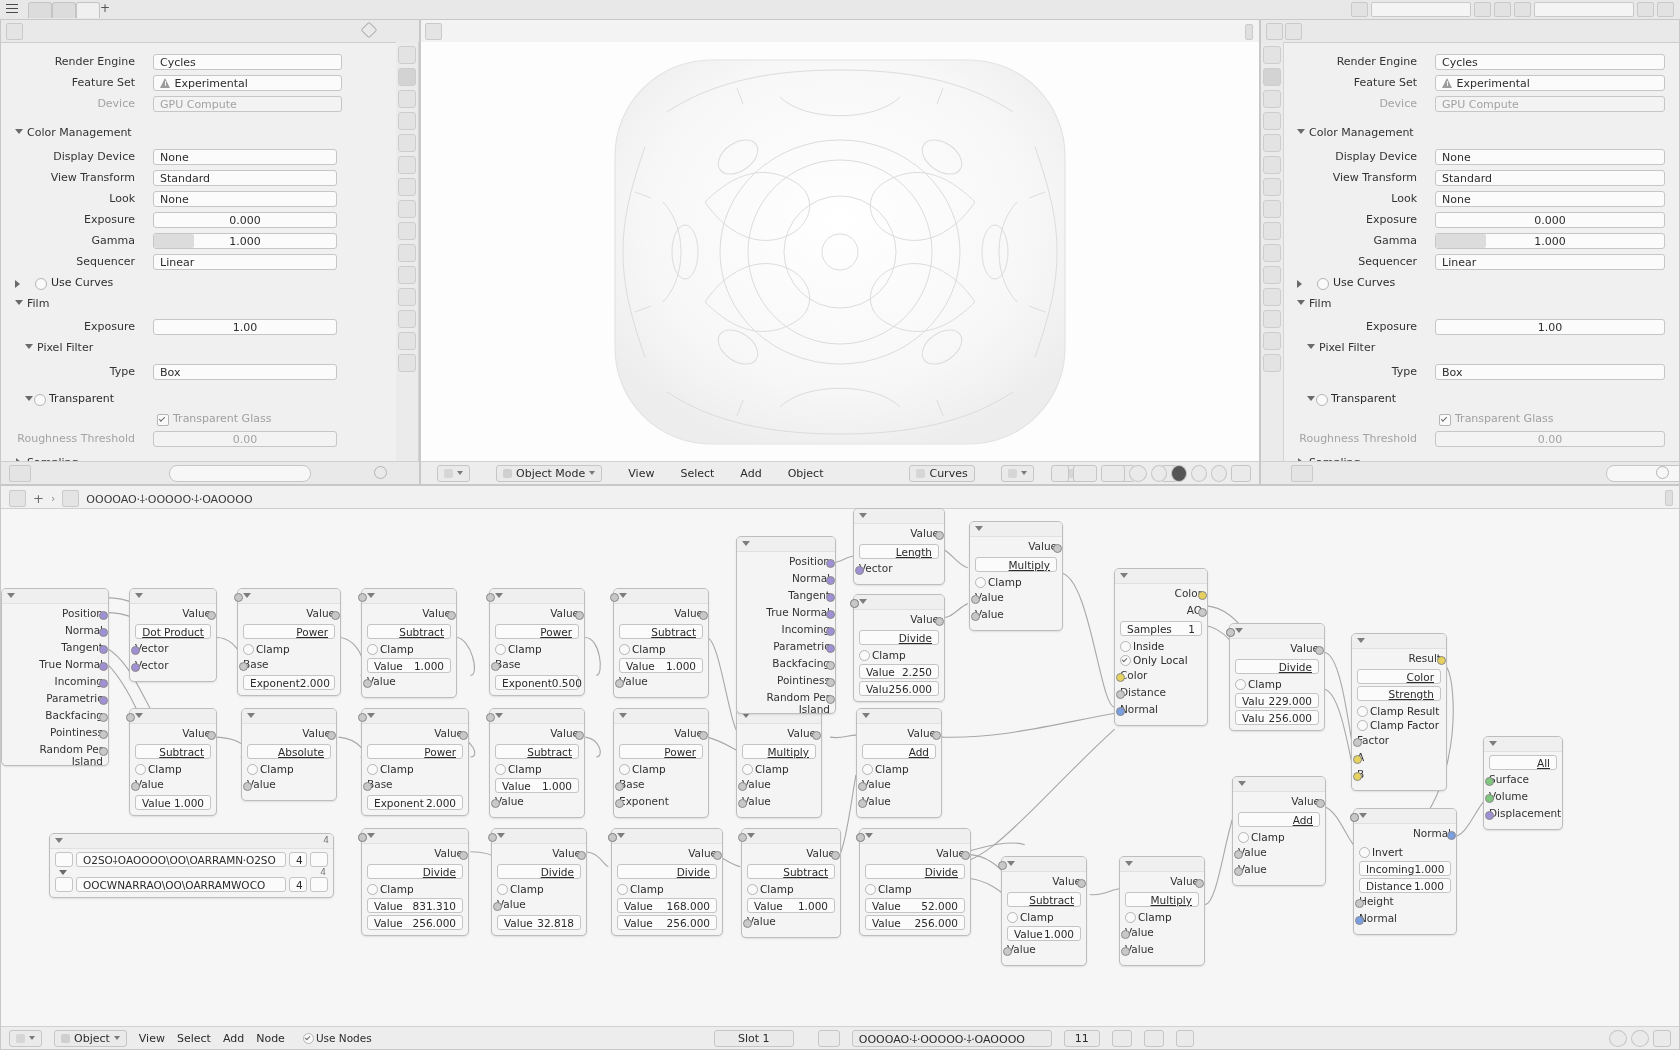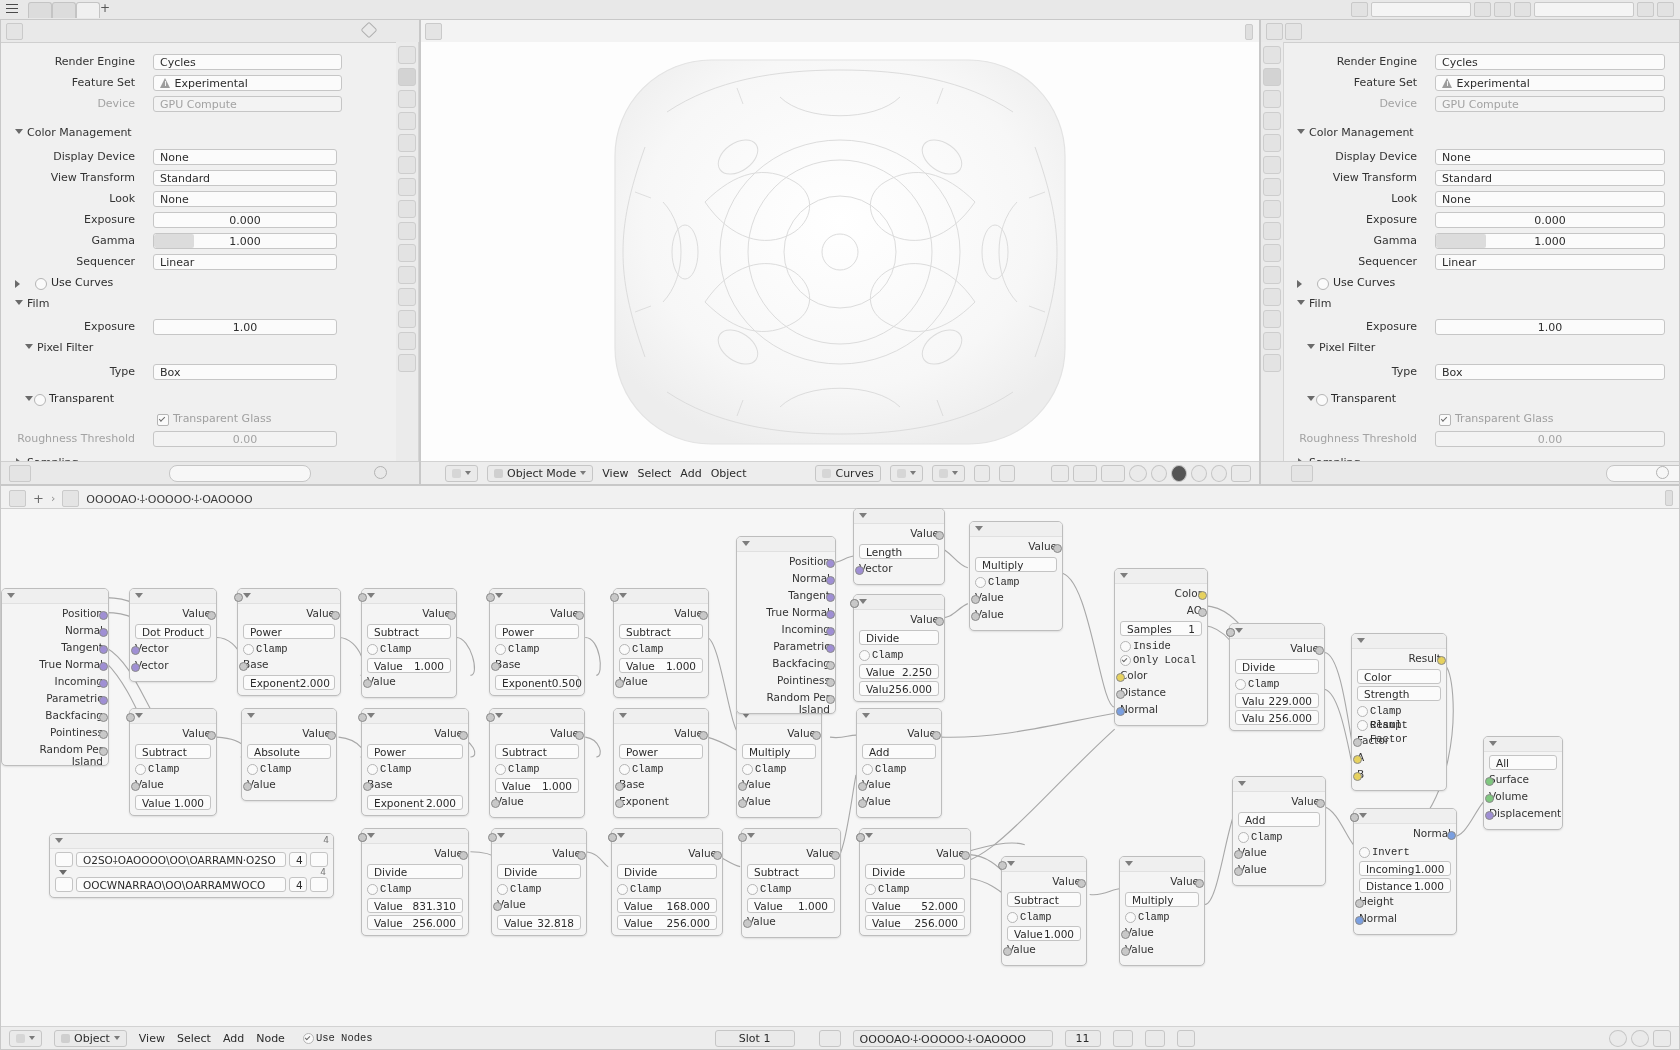--- a/index.html
+++ b/index.html
@@ -61,48 +61,48 @@
   .warn:after{content:"";position:absolute;left:4.6px;top:3px;width:1.4px;height:5px;background:#f0f0f0;}
 
   
   .editor-footer{position:absolute;left:0;right:0;bottom:0;height:22px;background:#e9e9e9;border-top:1px solid #cfcfcf;}
   .searchbox{position:absolute;height:15px;background:#f7f7f7;border:1px solid #c6c6c6;border-radius:8px;}
 
   
   .viewport{background:#ffffff;}
   .vp-canvas{position:absolute;left:0;right:0;top:22px;bottom:22px;background:#fdfdfd;overflow:hidden;}
   .vp-obj{position:absolute;left:50%;top:50%;transform:translate(-50%,-50%);}
-  .vp-header{position:absolute;left:0;right:0;bottom:0;height:22px;background:#ededed;border-top:1px solid #d2d2d2;display:flex;align-items:center;gap:9px;padding-left:24px;font-size:11px;}
+  .vp-header{position:absolute;left:0;right:0;bottom:0;height:22px;background:#ededed;border-top:1px solid #d2d2d2;display:flex;align-items:center;gap:26px;padding-left:16px;font-size:11px;}
   .pill{height:15px;border:1px solid #c6c6c6;background:#eaeaea;border-radius:3px;display:inline-flex;align-items:center;padding:0 6px;gap:4px;}
   .vp-topbar-left{position:absolute;left:4px;top:3px;display:flex;gap:4px;}
 
   
   .nodeeditor{background:#f6f6f6;}
   .ne-breadcrumb{position:absolute;left:8px;top:4px;display:flex;align-items:center;gap:7px;font-size:11px;color:#3a3a3a;}
   .ne-canvas{position:absolute;left:0;right:0;top:22px;bottom:22px;overflow:hidden;}
   .ne-footer{position:absolute;left:0;right:0;bottom:0;height:22px;background:#ededed;border-top:1px solid #d2d2d2;display:flex;align-items:center;gap:12px;padding-left:8px;font-size:11px;}
 
   .node{position:absolute;background:#f4f4f4;border:1px solid #bdbdbd;border-radius:5px;box-shadow:0 1px 2px rgba(0,0,0,.10);box-sizing:border-box;}
   .node-head{height:14px;position:relative;border-radius:4px 4px 0 0;background:#efefef;border-bottom:1px solid #e0e0e0;}
   .node-head .tri{position:absolute;left:5px;top:4px;border-left:4px solid transparent;border-right:4px solid transparent;border-top:5px solid #7d7d7d;}
   .node-body{padding:3px 5px 5px 5px;}
   .nrow{position:relative;height:15px;margin-bottom:2px;font-size:10.5px;color:#333;}
   .nrow.r{text-align:right;}
   .nbtn{height:15px;background:#fbfbfb;border:1px solid #c4c4c4;border-radius:3px;line-height:14px;padding:0 6px;font-size:10.5px;box-sizing:border-box;}
   .nbtn.val{display:flex;justify-content:space-between;}
-  .nbtn.c{text-align:left;}
+  .nbtn.c{text-align:right;text-decoration:underline;}
   .sock{position:absolute;width:7px;height:7px;border-radius:50%;border:1px solid #8a8a8a;background:#9aa7c9;}
   .sock.out{right:-4.5px;}
   .sock.in{left:-4.5px;}
   .s-yellow{background:#e6d15e;}
   .s-gray{background:#c8c8c8;}
   .s-purple{background:#9f8fd4;}
   .s-green{background:#7fc77f;}
   .s-blue{background:#7a9fe0;}
-  .ncheck{position:relative;padding-left:13px;line-height:14px;height:14px;font-size:10.5px;font-family:Liberation Mono, monospace;}
+  .ncheck{position:relative;padding-left:13px;line-height:14px;height:14px;font-size:10.5px;}
   .ncheck:before{content:"";position:absolute;left:0;top:2px;width:9px;height:9px;border:1px solid #b5b5b5;border-radius:50%;background:#fafafa;}
   .ncheck.on:before{background:#fafafa;}
   .ncheck.on:after{content:"";position:absolute;left:2px;top:5px;width:4px;height:2px;border-left:1.3px solid #666;border-bottom:1.3px solid #666;transform:rotate(-45deg);}
   svg.wires{position:absolute;left:0;top:0;width:100%;height:100%;pointer-events:none;}
   .wires path{fill:none;stroke:#a8a8a8;stroke-width:1.1;}
 </style>
 </head>
 <body>
 
 <div class="app">

